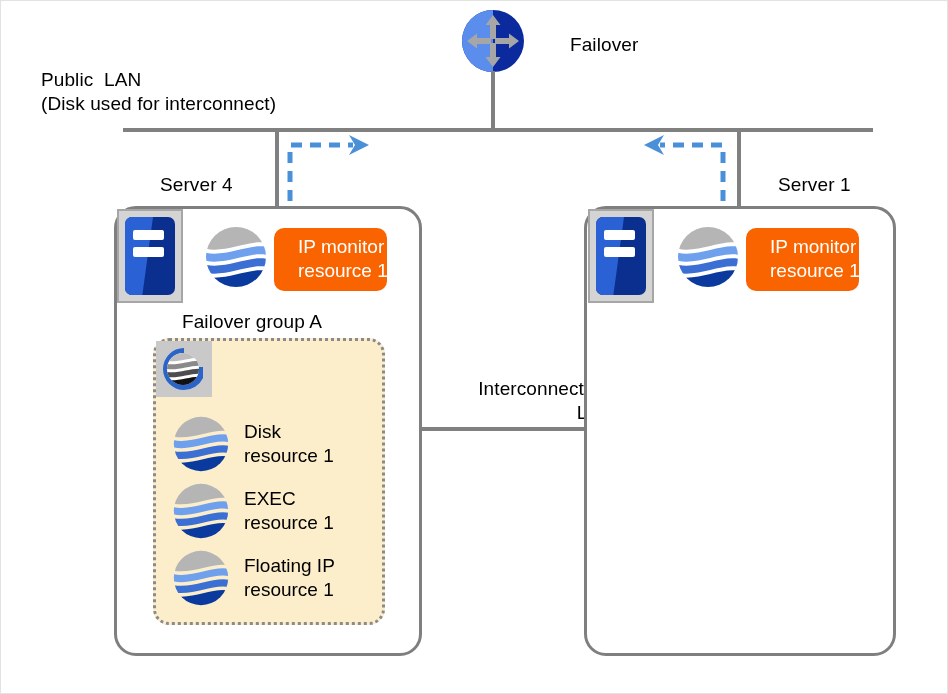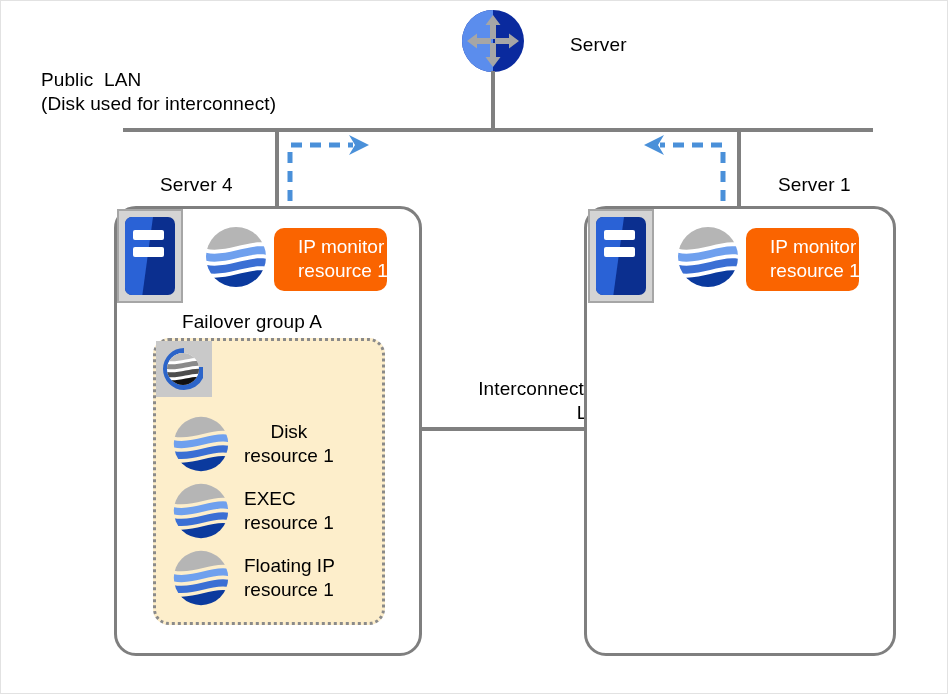--- a/index.html
+++ b/index.html
@@ -136,21 +136,21 @@
         <path d="M29 30 L29 16 L24.5 16 L32 6 L39.5 16 L35 16 L35 30 Z"></path>
 
         <path d="M29 34 L29 48 L24.5 48 L32 58 L39.5 48 L35 48 L35 34 Z"></path>
 
         <path d="M30 29 L16 29 L16 24.5 L6 32 L16 39.5 L16 35 L30 35 Z"></path>
 
         <path d="M34 29 L48 29 L48 24.5 L58 32 L48 39.5 L48 35 L34 35 Z"></path>
       </g>
     </svg>
   </div>
-  <div class="abs label" style="left:569px; top:32px;">Server</div>
+  <div class="abs label" style="left:569px; top:32px;">Failover</div>
 
   <div class="abs vline" style="left:490px; top:70px; height:60px;"></div>
 
   <div class="abs label" style="left:40px; top:67px;">Public  LAN</div>
   <div class="abs label" style="left:40px; top:91px;">(Disk used for interconnect)</div>
   <div class="abs hline" style="left:122px; top:127px; width:750px;"></div>
 
   <div class="abs vline" style="left:274px; top:127px; height:80px;"></div>
   <div class="abs vline" style="left:736px; top:127px; height:80px;"></div>
 
@@ -214,21 +214,21 @@
       <g clip-path="url(#ggclip)">
         <rect x="0" y="0" width="50" height="50" fill="#ffffff"></rect>
         <path d="M4 6 H46 V15 C36 10 18 21 4 16 Z" fill="#bdbdbd"></path>
         <path d="M4 19 C18 24 36 13 46 18 V23 C36 18 18 29 4 24 Z" fill="#8a8a8a"></path>
         <path d="M4 27 C18 32 36 21 46 26 V31 C36 26 18 37 4 32 Z" fill="#4d4d4d"></path>
         <path d="M4 35 C18 40 36 29 46 34 V44 H4 Z" fill="#111111"></path>
       </g>
     </svg>
   </div>
 
-  <div class="abs res-row" style="left:171px; top:414px;text-align:center;">
+  <div class="abs res-row" style="left:171px; top:414px;">
     <svg width="58" height="58" viewBox="0 0 64 64">
       <defs>
           <clipPath id="gclip2">
             <circle cx="32" cy="32" r="30"></circle>
           </clipPath>
         </defs>
       <g clip-path="url(#gclip2)">
         <rect x="0" y="0" width="64" height="64" fill="#fdeecb"></rect>
         <path d="M-4 0 H68 V20 C50 10 20 32 -4 22 Z" fill="#b5b5b5"></path>
         <path d="M-4 26 C20 36 50 14 68 24 V32 C50 22 20 44 -4 34 Z" fill="#6fa0ee"></path>

